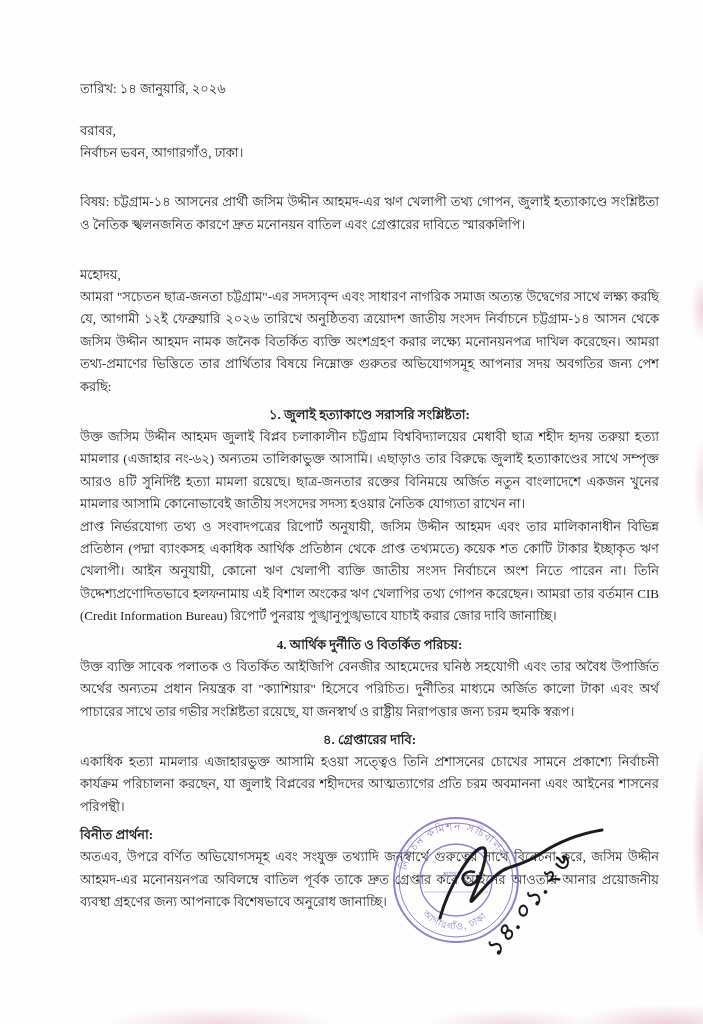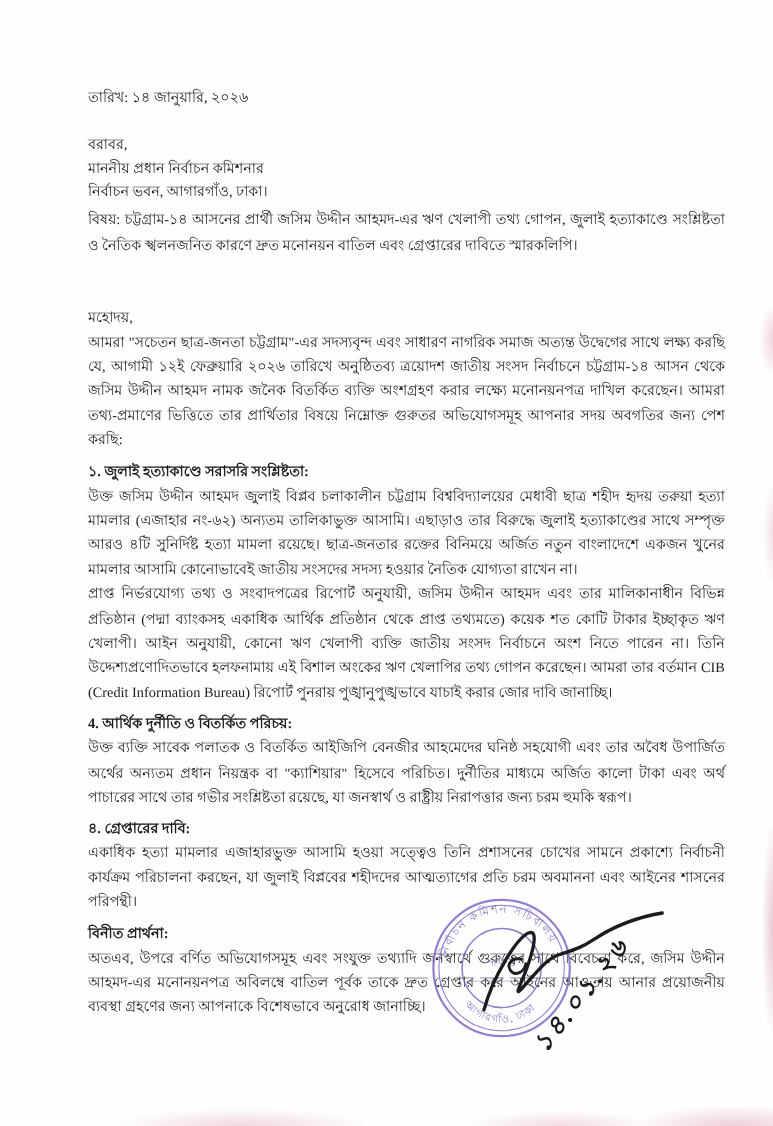--- a/index.html
+++ b/index.html
@@ -13,24 +13,24 @@
     overflow:hidden;
   }
   .page {
     position:absolute; inset:0;
     padding:78px 44px 0 80px;
     font-size:13px;
     line-height:22px;
   }
   .date-line { margin-bottom:20px; }
   .addr-line { line-height:21.5px; }
-  .subject { margin-top:3px; line-height:23px; text-align:justify; }
-  .salutation { margin-top:44px; }
+  .subject { margin-top:27px; line-height:23px; text-align:justify; }
+  .salutation { margin-top:28px; }
   .para { text-align:justify; line-height:22.4px; }
-  .sec-heading { font-weight:bold; margin-top:6px; line-height:22px; }
+  .sec-heading { font-weight:bold; margin-top:6px; line-height:22px;text-align:center; }
   .prayer-heading { font-weight:bold; margin-top:6px; }
 
   
   .stamp-area {
     position:absolute; left:378px; top:800px;
     width:250px; height:170px;
     pointer-events:none;
   }
   .stamp-svg { position:absolute; left:0; top:0; }
 
@@ -51,21 +51,20 @@
 </style>
 </head>
 <body>
 
 <div class="page">
 
   <div class="date-line">তারিখ: ১৪ জানুয়ারি, ২০২৬</div>
 
   <div class="addr-block">
     <div class="addr-line">বরাবর,</div>
-    <div class="addr-line">মাননীয় প্রধান নির্বাচন কমিশনার</div>
     <div class="addr-line">নির্বাচন ভবন, আগারগাঁও, ঢাকা।</div>
   </div>
 
   <div class="subject">বিষয়: চট্টগ্রাম-১৪ আসনের প্রার্থী জসিম উদ্দীন আহমদ-এর ঋণ খেলাপী তথ্য গোপন, জুলাই হত্যাকাণ্ডে সংশ্লিষ্টতা ও নৈতিক স্খলনজনিত কারণে দ্রুত মনোনয়ন বাতিল এবং গ্রেপ্তারের দাবিতে স্মারকলিপি।</div>
 
   <div class="salutation">মহোদয়,</div>
 
   <div class="para">আমরা "সচেতন ছাত্র-জনতা চট্টগ্রাম"-এর সদস্যবৃন্দ এবং সাধারণ নাগরিক সমাজ অত্যন্ত উদ্বেগের সাথে লক্ষ্য করছি যে, আগামী ১২ই ফেব্রুয়ারি ২০২৬ তারিখে অনুষ্ঠিতব্য ত্রয়োদশ জাতীয় সংসদ নির্বাচনে চট্টগ্রাম-১৪ আসন থেকে জসিম উদ্দীন আহমদ নামক জনৈক বিতর্কিত ব্যক্তি অংশগ্রহণ করার লক্ষ্যে মনোনয়নপত্র দাখিল করেছেন। আমরা তথ্য-প্রমাণের ভিত্তিতে তার প্রার্থিতার বিষয়ে নিম্নোক্ত গুরুতর অভিযোগসমূহ আপনার সদয় অবগতির জন্য পেশ করছি:</div>
 
   <div class="sec-heading">১. জুলাই হত্যাকাণ্ডে সরাসরি সংশ্লিষ্টতা:</div>

